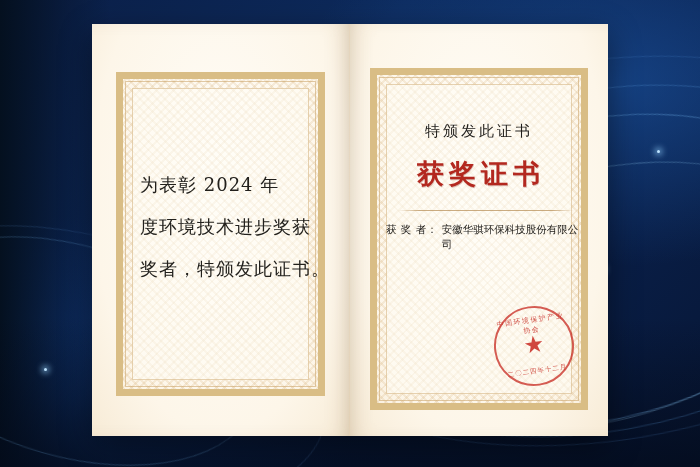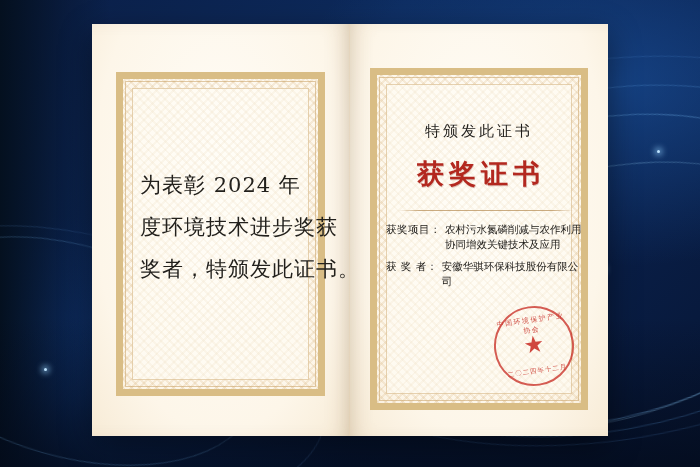--- a/index.html
+++ b/index.html
@@ -116,21 +116,21 @@
   .page.right .frame { top: 44px; bottom: 26px; left: 20px; right: 20px; }
 
   
   .left-text {
     position: absolute;
     left: 48px;
     right: 44px;
     top: 140px;
     text-align: justify;
     color: #22201c;
-    font-size: 21px;
+    font-size: 18px;
     line-height: 42px;
     letter-spacing: 1px;
     font-family: "DejaVu Serif", serif;
   }
   .left-text .ln { display: block; white-space: nowrap; }
 
   
   .r-title {
     position: absolute;
     top: 98px;
@@ -271,24 +271,20 @@
       <div class="frame">
         <div class="frame-inner"></div>
       </div>
 
       <div class="r-title">特颁发此证书</div>
       <div class="r-heading">获奖证书</div>
       <div class="r-rule"></div>
 
       <div class="fields">
         <div class="field">
-          <span class="lbl">获奖项目：</span>
-          <span class="val">农村污水氮磷削减与农作利用协同增效关键技术及应用</span>
-        </div>
-        <div class="field">
           <span class="lbl">获 奖 者：</span>
           <span class="val">安徽华骐环保科技股份有限公司</span>
         </div>
       </div>
 
       <div class="seal">
         <div class="arc-top">中国环境保护产业协会</div>
         <div class="star">★</div>
         <div class="arc-bottom">二〇二四年十二月</div>
       </div>

